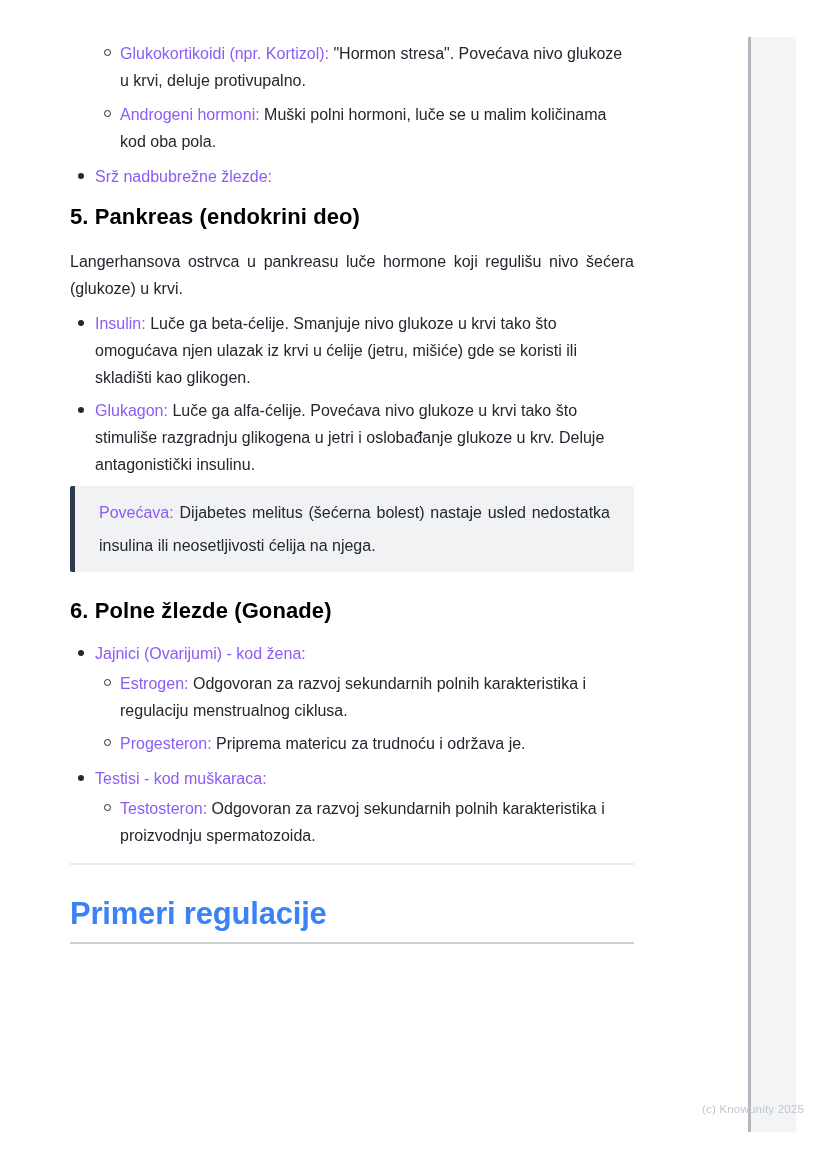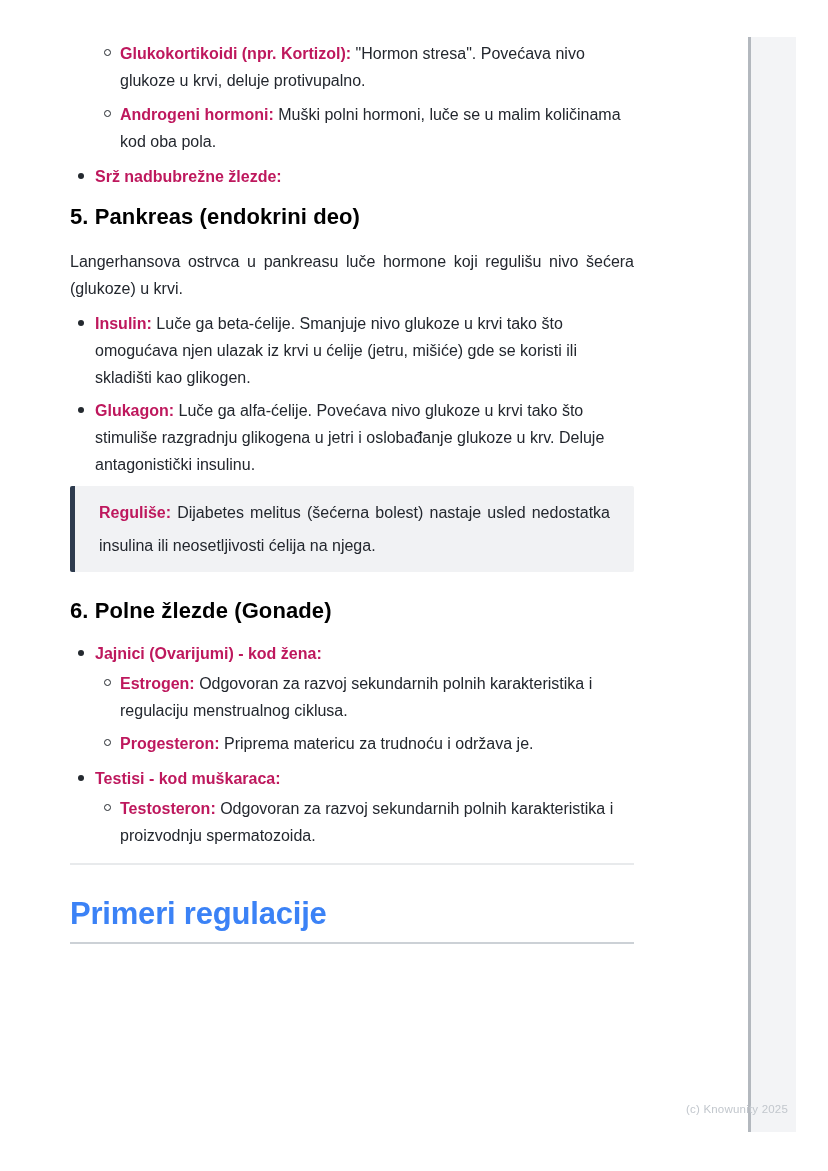--- a/index.html
+++ b/index.html
@@ -36,21 +36,21 @@
   .dot-marker {
     position: absolute; left: 8px; top: 10px;
     width: 6px; height: 6px; border-radius: 50%;
     background: #24292f;
   }
   .circle-marker {
     position: absolute; left: 34px; top: 9px;
     width: 5px; height: 5px; border-radius: 50%;
     border: 1.7px solid #24292f; background: transparent;
   }
-  b, strong { font-weight: 700; color: #be185d; }
+  b, strong { font-weight: 400; color: #8b5cf6; }
 
   .srz-item { margin-top: 8px; }
   .nested { margin-top: 6px; }
 
   h3 {
     margin: 0; font-size: 22px; line-height: 30px;
     font-weight: 600; color: #000000; letter-spacing: 0.1px;
   }
   .h3-pankreas { margin-top: 12px; }
   .h3-gonade  { margin-top: 24px; }
@@ -100,21 +100,21 @@
   .gutter {
     position: absolute;
     left: 748px; top: 37px;
     width: 45px; height: 1095px;
     background: #f3f4f6;
     border-left: 3px solid #b3b8be;
     z-index: 1;
   }
   .footer-note {
     position: absolute;
-    left: 686px; top: 1102px;
+    left: 702px; top: 1102px;
     font-size: 11.5px;
     line-height: 14px;
     color: #c2c7cd;
     letter-spacing: 0.2px;
     z-index: 2;
     white-space: nowrap;
   }
 </style>
 </head>
 <body>
@@ -147,21 +147,21 @@
         <span class="dot-marker"></span>
         <strong>Insulin:</strong> <span>Luče ga beta-ćelije. Smanjuje nivo glukoze u krvi tako što omogućava njen ulazak iz krvi u ćelije (jetru, mišiće) gde se koristi ili skladišti kao glikogen.</span>
       </li>
       <li class="main-item">
         <span class="dot-marker"></span>
         <strong>Glukagon:</strong> <span>Luče ga alfa-ćelije. Povećava nivo glukoze u krvi tako što stimuliše razgradnju glikogena u jetri i oslobađanje glukoze u krv. Deluje antagonistički insulinu.</span>
       </li>
     </ul>
 
     <div class="callout">
-      <p><strong>Reguliše:</strong> <span>Dijabetes melitus (šećerna bolest) nastaje usled nedostatka insulina ili neosetljivosti ćelija na njega.</span></p>
+      <p><strong>Povećava:</strong> <span>Dijabetes melitus (šećerna bolest) nastaje usled nedostatka insulina ili neosetljivosti ćelija na njega.</span></p>
     </div>
 
     <h3 class="h3-gonade">6. Polne žlezde (Gonade)</h3>
 
     <div class="list-gonade">
       <div class="main-item">
         <span class="dot-marker"></span>
         <strong>Jajnici (Ovarijumi) - kod žena:</strong>
       </div>
       <ul class="gonade-nested">

